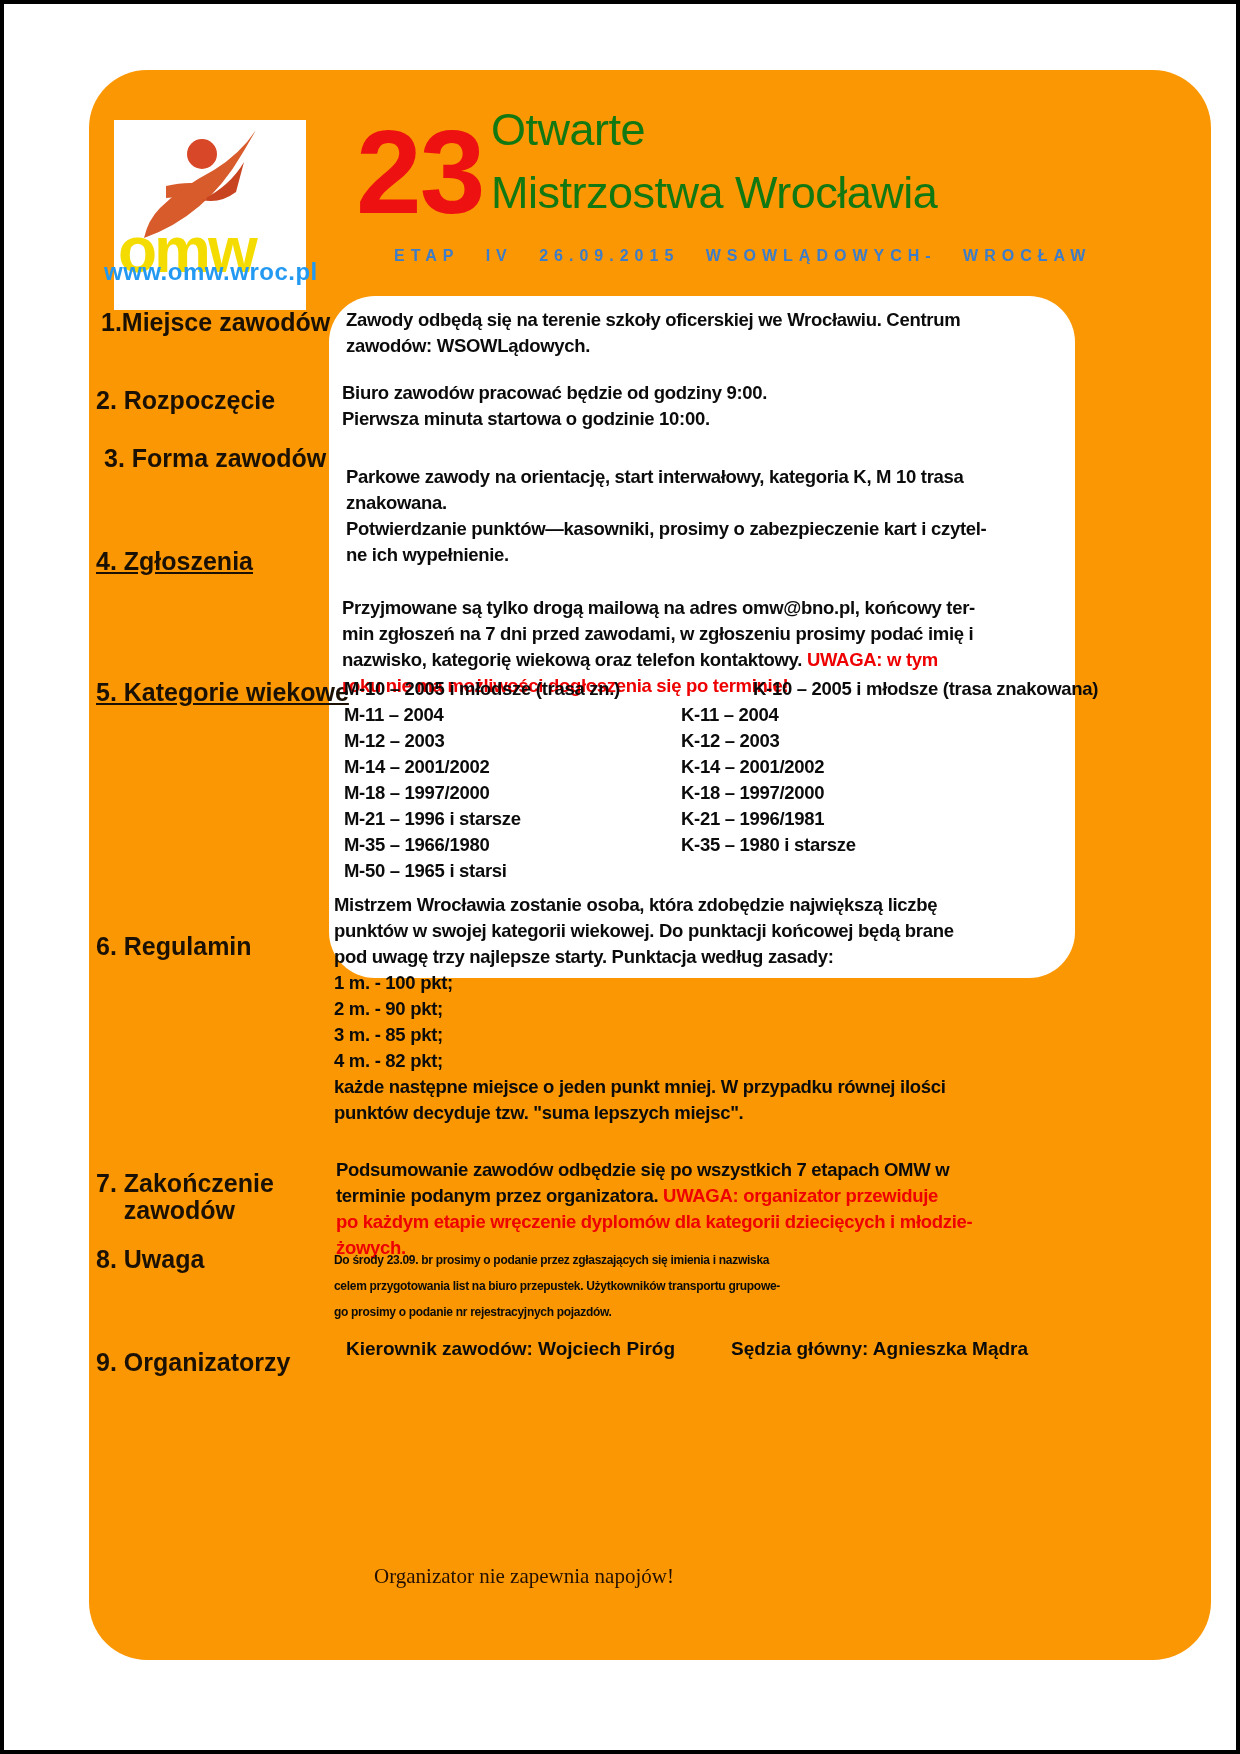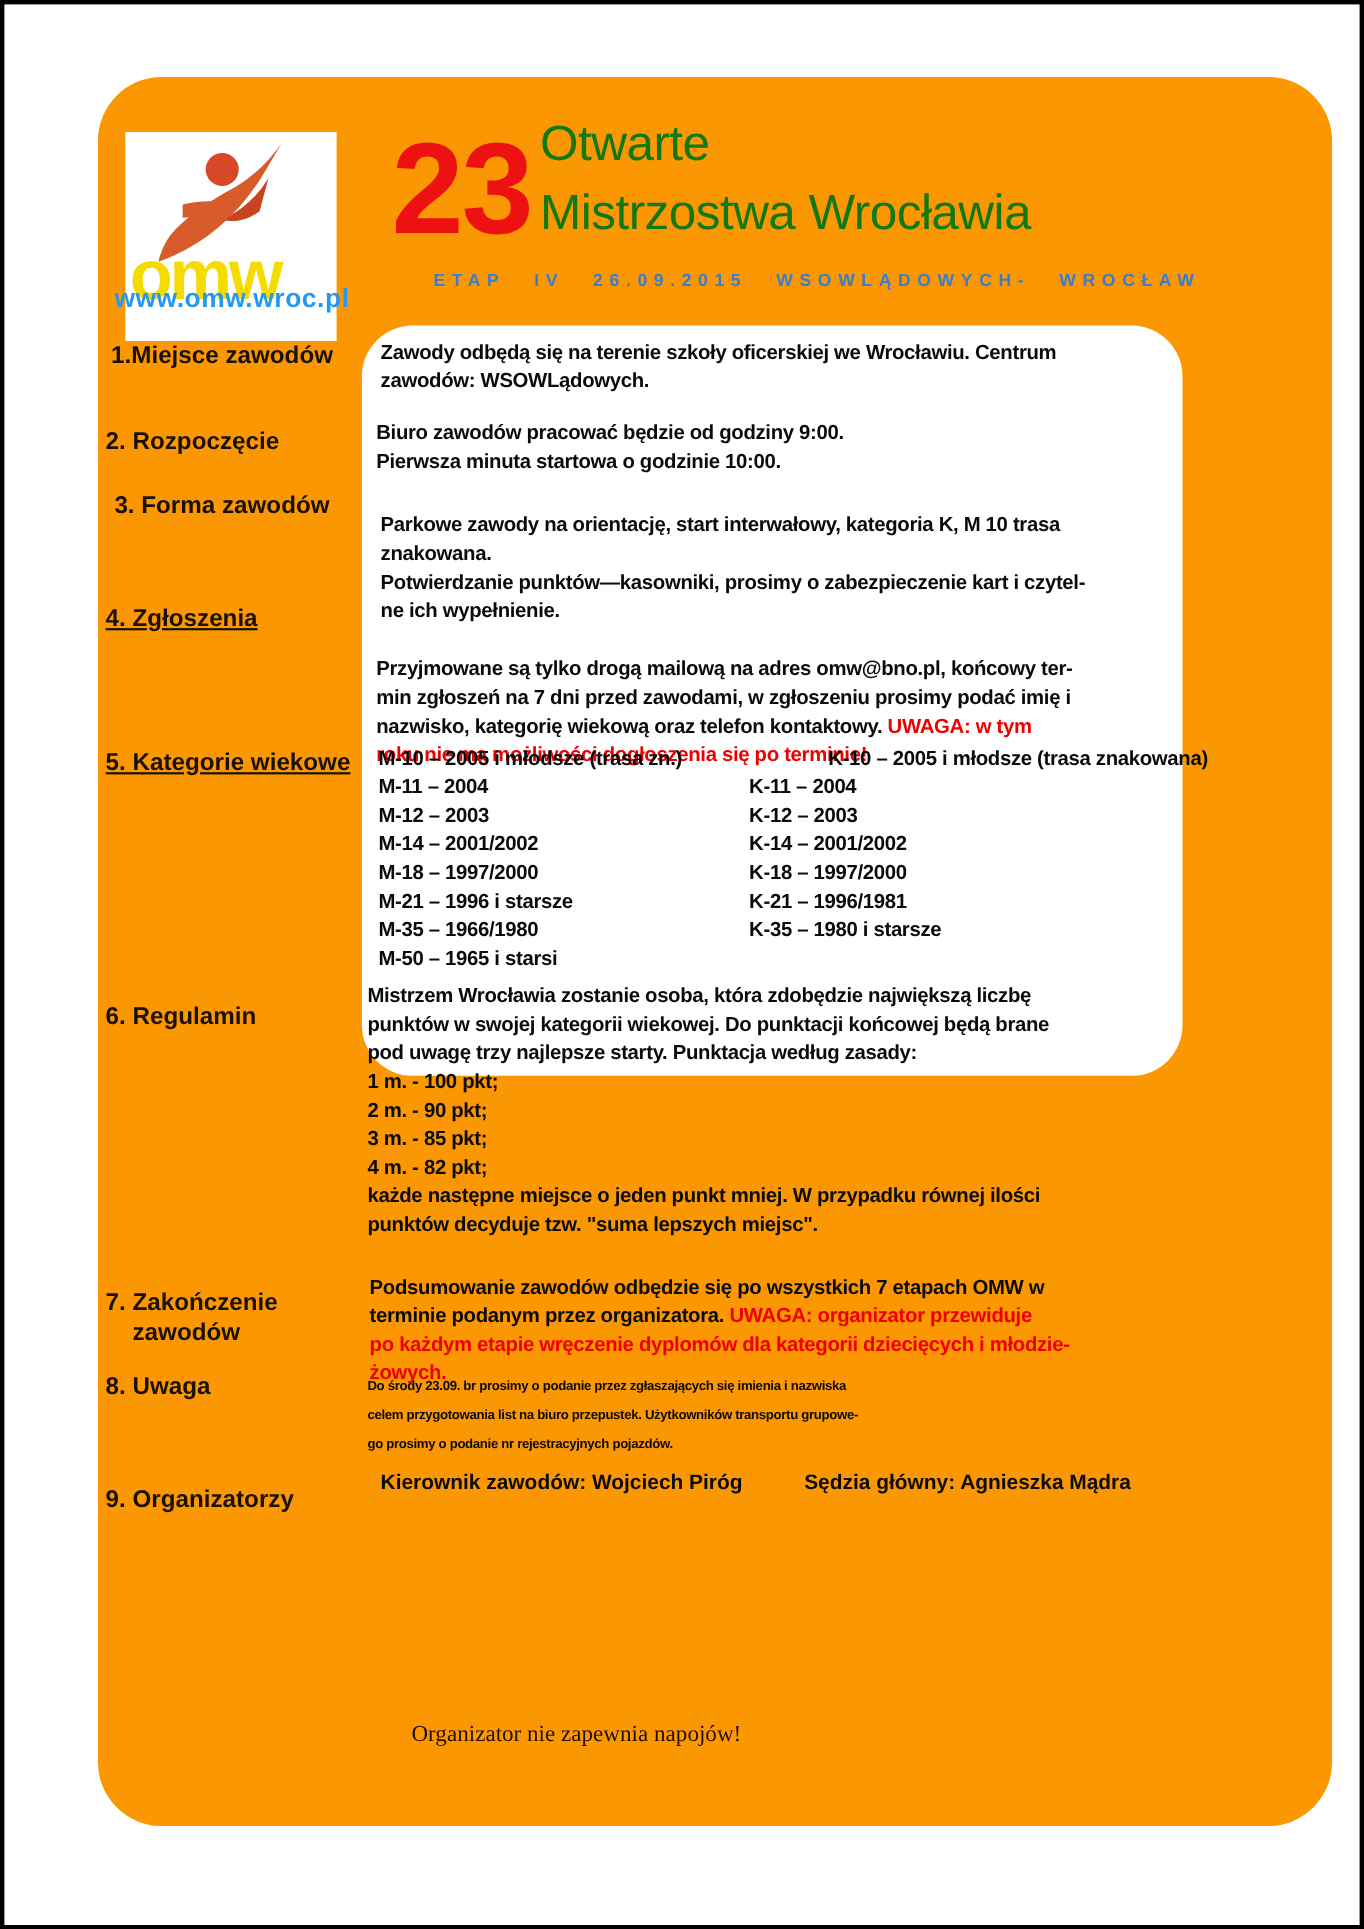--- a/index.html
+++ b/index.html
@@ -45,21 +45,21 @@
     letter-spacing:6px;word-spacing:16px;
     color:#3B7CCB;white-space:nowrap;
   }
   .white-box{
     position:absolute;left:325px;top:292px;
     width:746px;height:682px;
     background:#ffffff;border-radius:46px;
   }
   .sec-label{
     position:absolute;
-    font-size:22px;font-weight:bold;line-height:27px;
+    font-size:25px;font-weight:bold;line-height:27px;
     color:#1A1104;white-space:pre-line;
   }
   .body-text{
     position:absolute;
     font-size:18.5px;font-weight:bold;line-height:26px;
     letter-spacing:-.3px;color:#0B0B0B;white-space:pre-line;
   }
   .warning{color:#EE0000;}
   .cat-col{white-space:pre-line;}
   .organizers{
@@ -99,21 +99,21 @@
   </div>
   <div class="subtitle">ETAP IV 26.09.2015 WSOWLĄDOWYCH- WROCŁAW</div>
 
   <div class="white-box"></div>
 
   <div class="sec-label" style="left:97px;top:305px;">1.Miejsce zawodów</div>
   <div class="sec-label" style="left:92px;top:383px;">2. Rozpoczęcie</div>
   <div class="sec-label" style="left:100px;top:441px;">3. Forma zawodów</div>
   <div class="sec-label" style="left:92px;top:544px;text-decoration:underline;">4. Zgłoszenia</div>
   <div class="sec-label" style="left:92px;top:675px;text-decoration:underline;">5. Kategorie wiekowe</div>
-  <div class="sec-label" style="left:92px;top:906px;">6. Regulamin</div>
+  <div class="sec-label" style="left:92px;top:929px;">6. Regulamin</div>
   <div class="sec-label" style="left:92px;top:1126px;margin-top:40px;">7. Zakończenie
 &nbsp;&nbsp;&nbsp;&nbsp;zawodów</div>
   <div class="sec-label" style="left:92px;top:1242px;">8. Uwaga</div>
   <div class="sec-label" style="left:92px;top:1345px;">9. Organizatorzy</div>
 
   <div class="body-text" style="left:342px;top:303px;">Zawody odbędą się na terenie szkoły oficerskiej we Wrocławiu. Centrum
 zawodów: WSOWLądowych.</div>
 
   <div class="body-text" style="left:338px;top:376px;">Biuro zawodów pracować będzie od godziny 9:00.
 Pierwsza minuta startowa o godzinie 10:00.</div>

